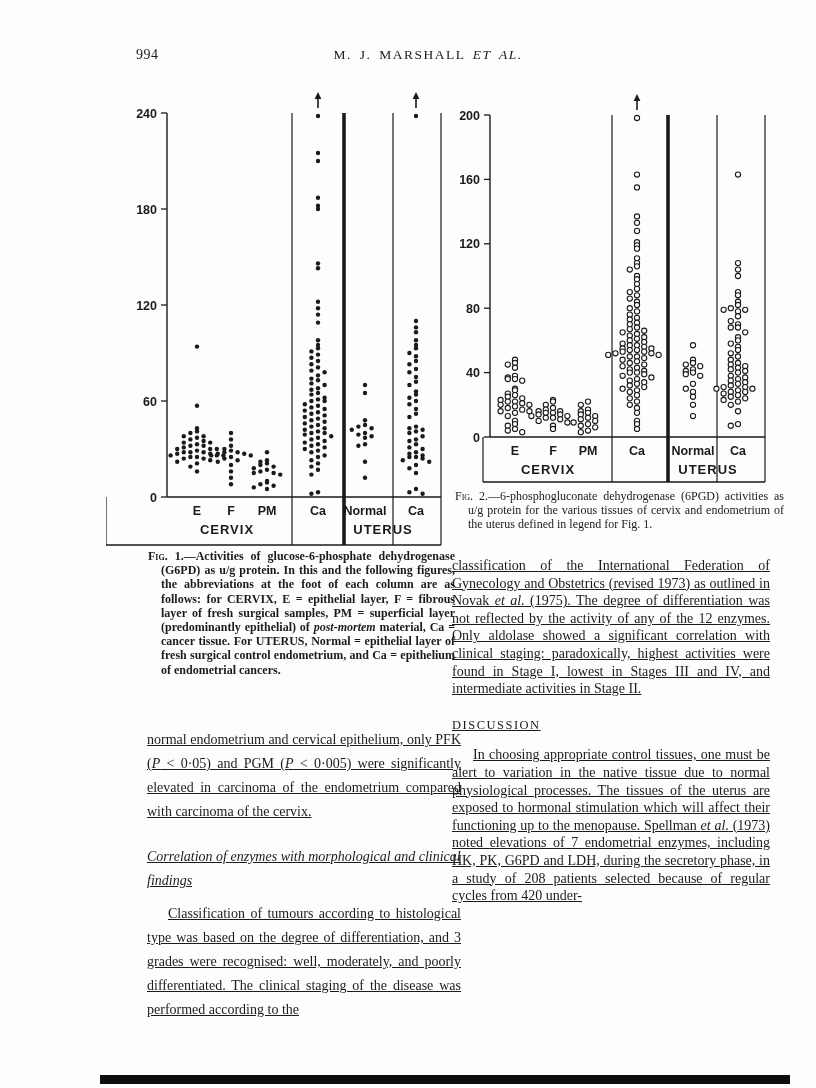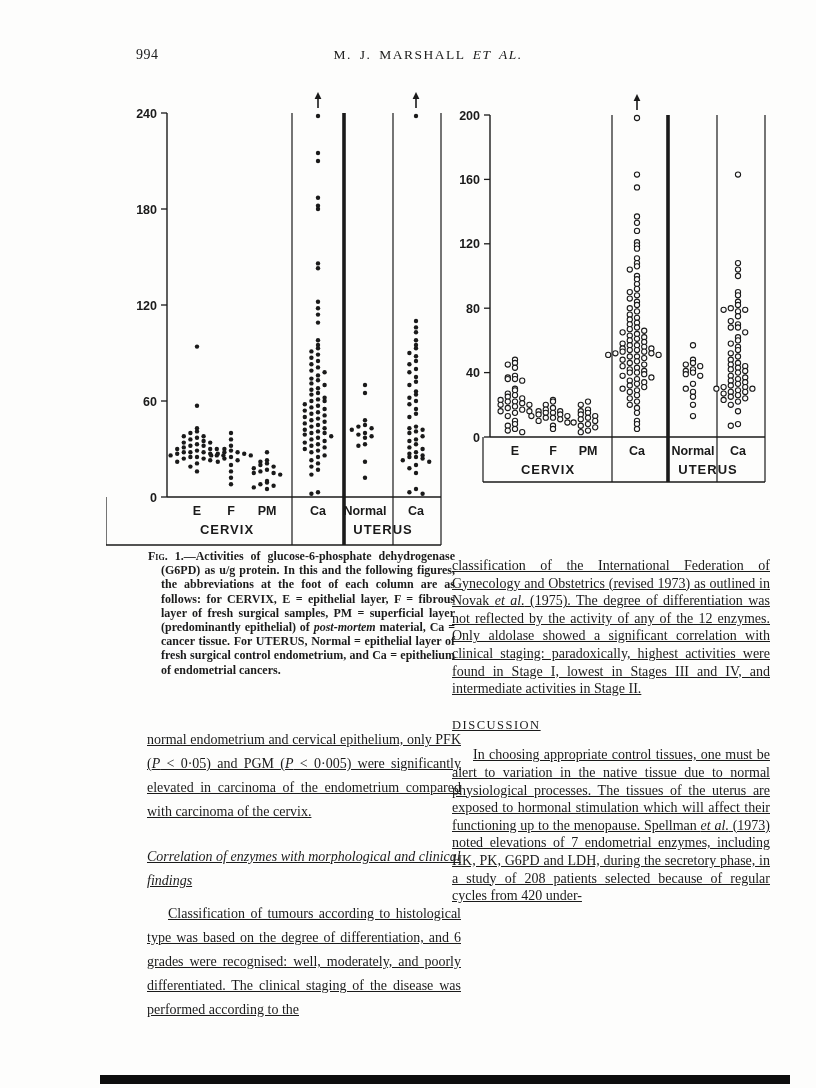--- a/index.html
+++ b/index.html
@@ -572,25 +572,26 @@
         <circle cx="296" cy="313.58" r="2.6" fill="#fdfdfc" stroke="#1a1a1a" stroke-width="1.1"></circle>
         <circle cx="288.8" cy="316.8" r="2.6" fill="#fdfdfc" stroke="#1a1a1a" stroke-width="1.1"></circle>
         <circle cx="296" cy="323.24" r="2.6" fill="#fdfdfc" stroke="#1a1a1a" stroke-width="1.1"></circle>
         <circle cx="296" cy="336.12" r="2.6" fill="#fdfdfc" stroke="#1a1a1a" stroke-width="1.1"></circle>
         <circle cx="288.8" cy="337.73" r="2.6" fill="#fdfdfc" stroke="#1a1a1a" stroke-width="1.1"></circle>
       </g>
     </svg>
 
   <div class="abs caption" id="fig1-caption"><span class="sc">Fig. 1.</span><span>—Activities of glucose-6-phosphate dehydrogenase (G6PD) as u/g protein. In this and the following figures, the abbreviations at the foot of each column are as follows: for CERVIX, E = epithelial layer, F = fibrous layer of fresh surgical samples, PM = superficial layer (predominantly epithelial) of </span><span class="it">post-mortem</span><span> material, Ca = cancer tissue. For UTERUS, Normal = epithelial layer of fresh surgical control endometrium, and Ca = epithelium of endometrial cancers.</span></div>
 
+  <div class="abs caption" id="fig2-caption"><span class="sc">Fig. 2.</span><span>—6-phosphogluconate dehydrogenase (6PGD) activities as u/g protein for the various tissues of cervix and endometrium of the uterus defined in legend for Fig. 1.</span></div>
 
   <div class="abs textcol" id="left-text">
     <p class="para noindent"><span>normal endometrium and cervical epithelium, only PFK (</span><span class="it">P</span><span> &lt; 0·05) and PGM (</span><span class="it">P</span><span> &lt; 0·005) were significantly elevated in carcinoma of the endometrium compared with carcinoma of the cervix.</span></p>
     <p class="subheading"><span class="it">Correlation of enzymes with morphological and clinical findings</span></p>
-    <p class="para"><span>Classification of tumours according to histological type was based on the degree of differentiation, and 6 grades were recognised: well, moderately, and poorly differentiated. The clinical staging of the disease was performed according to the</span></p>
+    <p class="para"><span>Classification of tumours according to histological type was based on the degree of differentiation, and 3 grades were recognised: well, moderately, and poorly differentiated. The clinical staging of the disease was performed according to the</span></p>
   </div>
 
   <div class="abs textcol" id="right-text">
     <p class="para noindent"><span>classification of the International Federation of Gynecology and Obstetrics (revised 1973) as outlined in Novak </span><span class="it">et al.</span><span> (1975). The degree of differentiation was not reflected by the activity of any of the 12 enzymes. Only aldolase showed a significant correlation with clinical staging: paradoxically, highest activities were found in Stage I, lowest in Stages III and IV, and intermediate activities in Stage II.</span></p>
     <p class="section-heading"><span class="sc">DISCUSSION</span></p>
     <p class="para"><span>In choosing appropriate control tissues, one must be alert to variation in the native tissue due to normal physiological processes. The tissues of the uterus are exposed to hormonal stimulation which will affect their functioning up to the menopause. Spellman </span><span class="it">et al.</span><span> (1973) noted elevations of 7 endometrial enzymes, including HK, PK, G6PD and LDH, during the secretory phase, in a study of 208 patients selected because of regular cycles from 420 under-</span></p>
   </div>
 
   <div class="abs" id="scan-bar"></div>
 </div>

